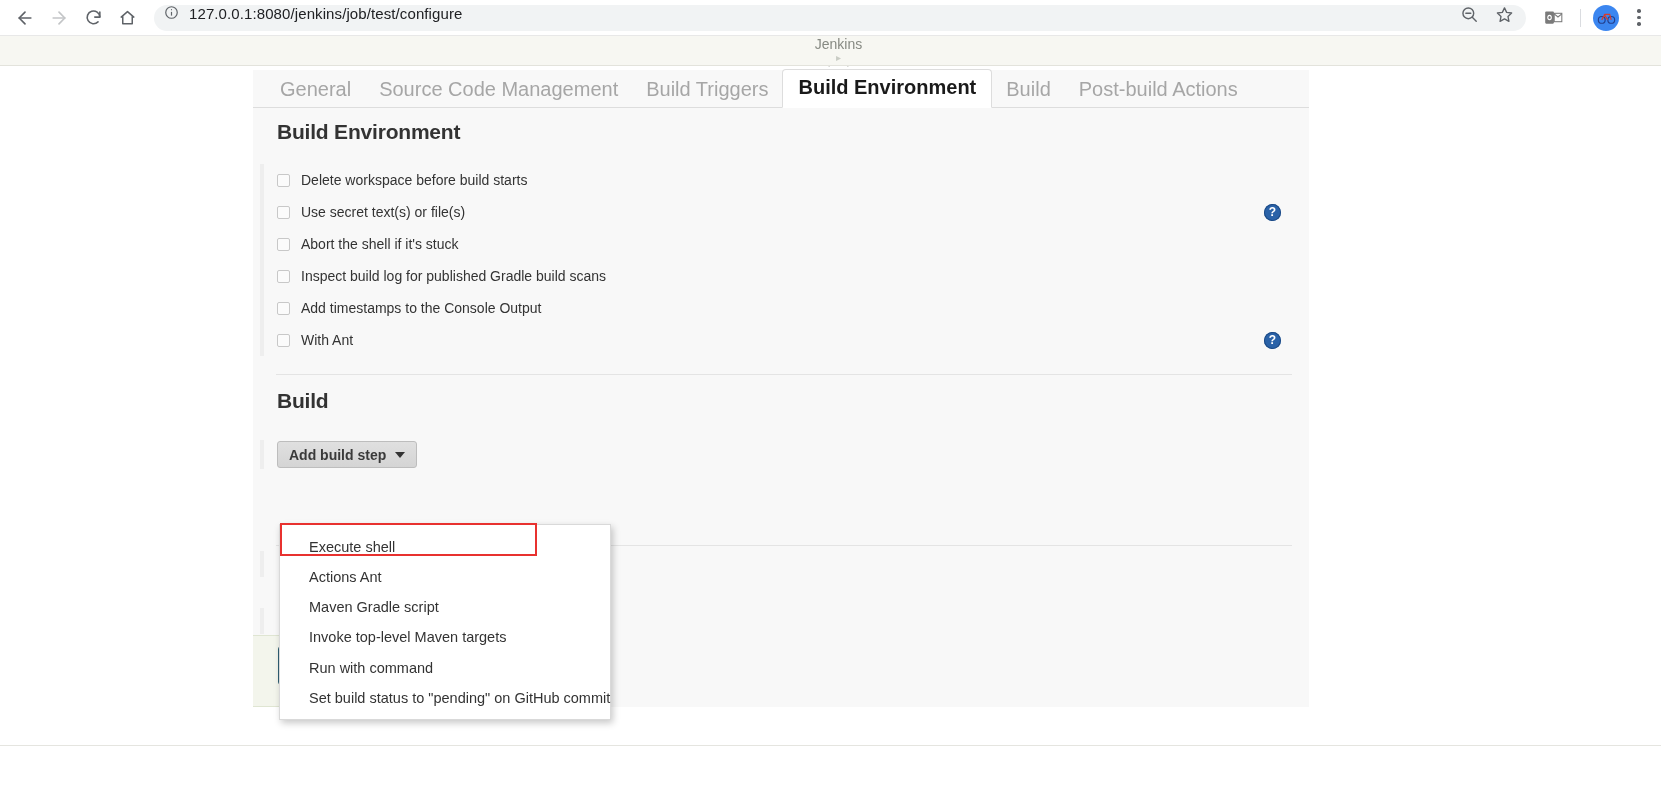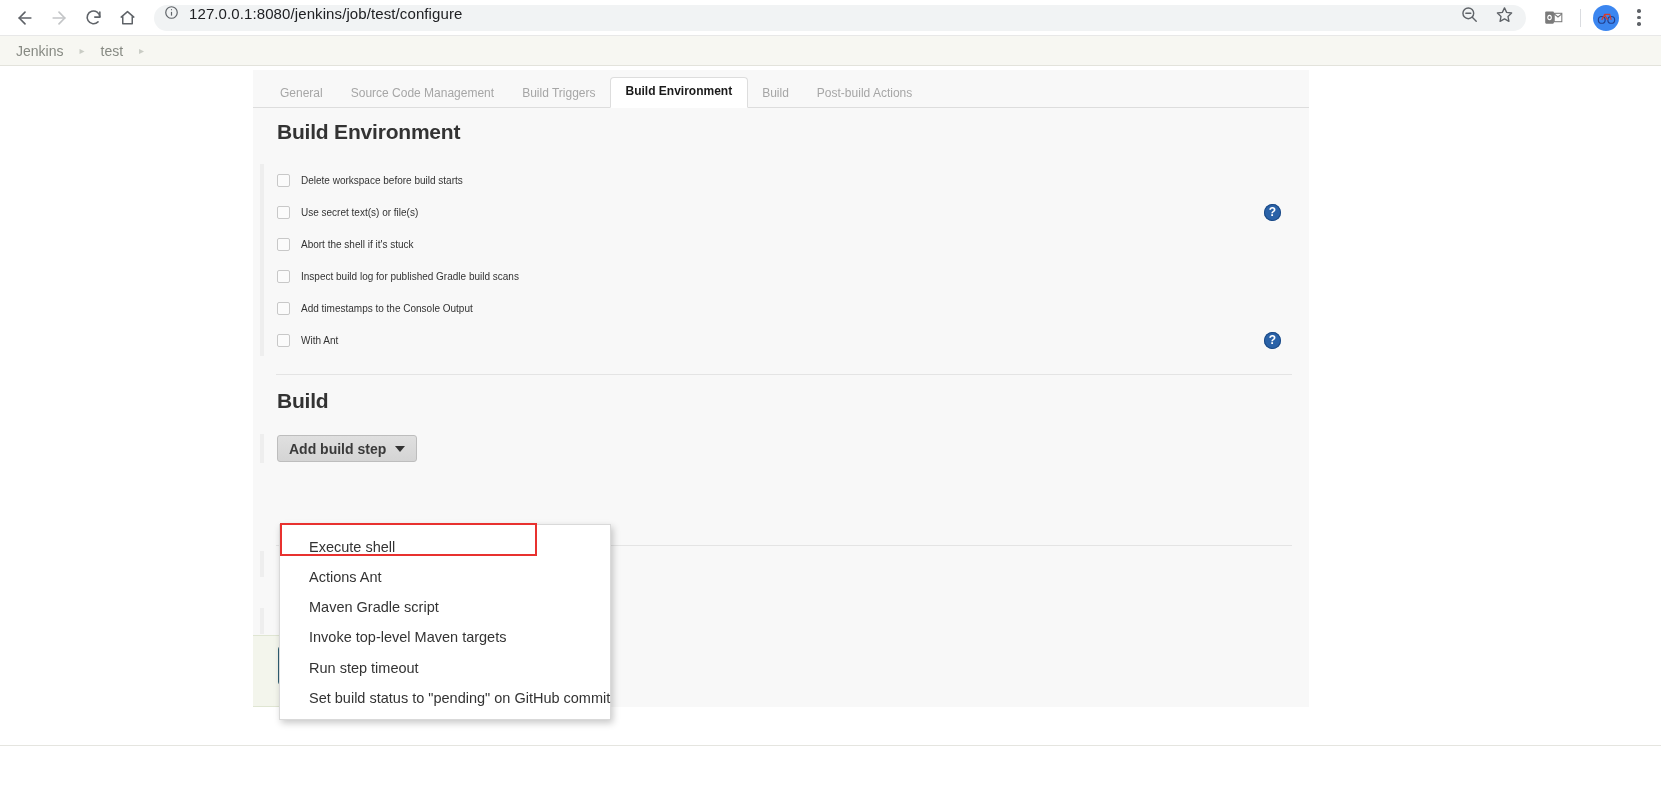--- a/index.html
+++ b/index.html
@@ -91,20 +91,21 @@
   }
 
   
   #breadcrumb-bar {
     position: absolute; left: 0; top: 36px;
     width: 1661px; height: 30px;
     background: #f7f7f2;
     border-bottom: 1px solid #e3e3dc;
     display: flex; align-items: center;
     padding-left: 16px;
+    flex-direction: column;
   }
   #breadcrumb-bar .crumb {
     font-size: 14px;
     color: #878a83;
     cursor: pointer;
     white-space: nowrap;
   }
   #breadcrumb-bar .crumb-sep {
     color: #c9ccc4;
     font-size: 10px;
@@ -133,21 +134,21 @@
   #tab-bar {
     position: absolute; left: 253px; top: 3px;
     width: 1056px; height: 38px;
     background: #f8f8f8;
     border-bottom: 1px solid #ddd;
     display: flex; align-items: flex-end;
     padding-left: 13px;
     z-index: 4;
   }
   .tab {
-    font-size: 12px;
+    font-size: 20px;
     color: #a6a6a6;
     padding: 6px 14px 9px 14px;
     cursor: pointer;
     white-space: nowrap;
     line-height: 1;
     position: relative;
     top: 1px;
   }
   .tab.active {
     color: #1a1a1a;
@@ -194,21 +195,21 @@
   .cb-box {
     width: 13px; height: 13px;
     border: 1px solid #c8c8c8;
     background: #fbfbfb;
     border-radius: 2px;
     flex: 0 0 auto;
     margin-right: 11px;
     cursor: pointer;
   }
   .cb-label {
-    font-size: 10px;
+    font-size: 14px;
     color: #333333;
     cursor: pointer;
     white-space: nowrap;
   }
   .help-icon {
     position: absolute;
     right: 28px;
     width: 17px; height: 17px;
     border-radius: 50%;
     background: #2a62a8;
@@ -225,21 +226,21 @@
     height: 1px;
     background: #e4e4e4;
     margin: 18px 17px 0 23px;
   }
 
   #build-heading { margin-top: 14px; }
 
   
   #add-build-step-wrap {
     position: relative;
-    margin-top: 22px;
+    margin-top: 28px;
     padding-left: 24px;
     height: 28px;
   }
   #add-build-step-btn {
     display: inline-flex; align-items: center;
     height: 27px;
     background: linear-gradient(#e0e0e0, #d4d4d4);
     border: 1px solid #bdbdbd;
     border-radius: 3px;
     padding: 0 11px;
@@ -526,21 +527,21 @@
       </div>
     </div>
 
   </div>
 
   <div id="build-step-menu">
     <div class="menu-item">Execute shell</div>
     <div class="menu-item">Actions Ant</div>
     <div class="menu-item">Maven Gradle script</div>
     <div class="menu-item">Invoke top-level Maven targets</div>
-    <div class="menu-item">Run step timeout</div>
+    <div class="menu-item">Run with command</div>
     <div class="menu-item">Set build status to "pending" on GitHub commit</div>
   </div>
   <div id="menu-highlight"></div>
 
   <div id="footer-rule"></div>
   <div id="footer-band"></div>
 
 </div>
 
 </body></html>

